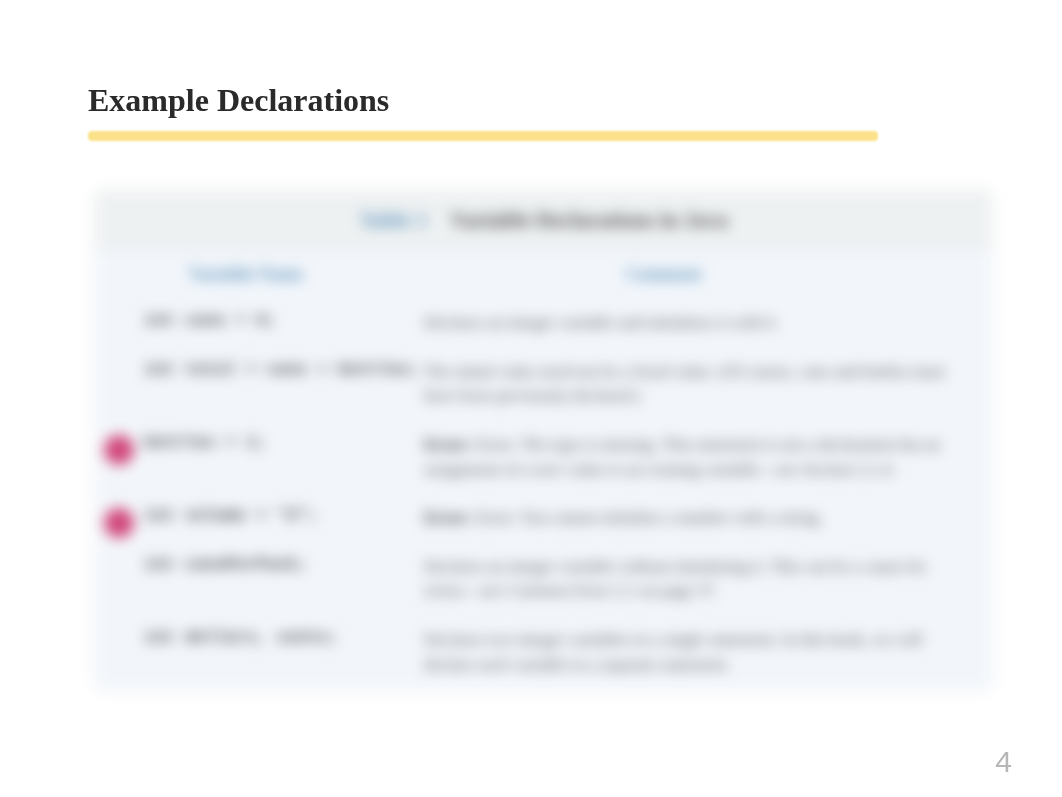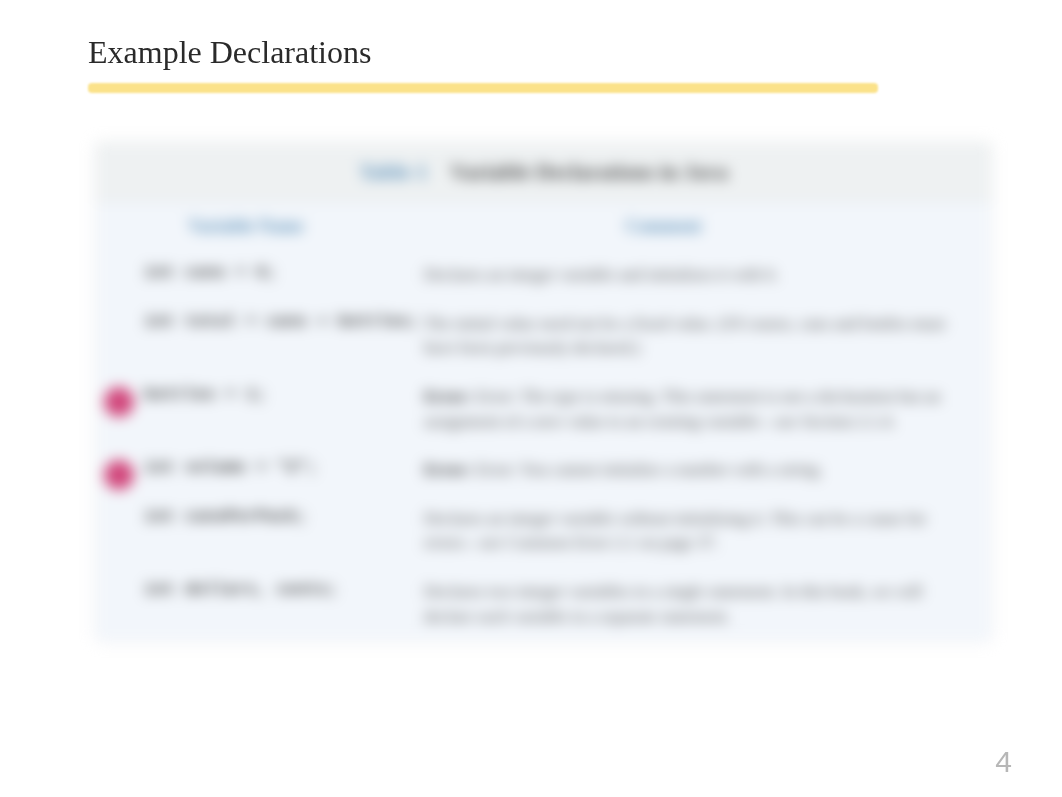--- a/index.html
+++ b/index.html
@@ -9,23 +9,24 @@
       background: #ffffff;
       font-family: Georgia, 'Times New Roman', serif;
       position: relative;
       overflow: hidden;
     }
     .slide {
       padding: 34px 88px;
     }
     .title {
       font-size: 32px;
-      font-weight: normal;
+      font-weight: bold;
       color: #2a2a2a;
       margin-bottom: 12px;
+      margin-top: 48px;
     }
     .underline {
       height: 10px;
       width: 790px;
       background: #fbe28a;
       border-radius: 4px;
       margin-bottom: 50px;
       filter: blur(1px);
     }
     .table-wrap {

